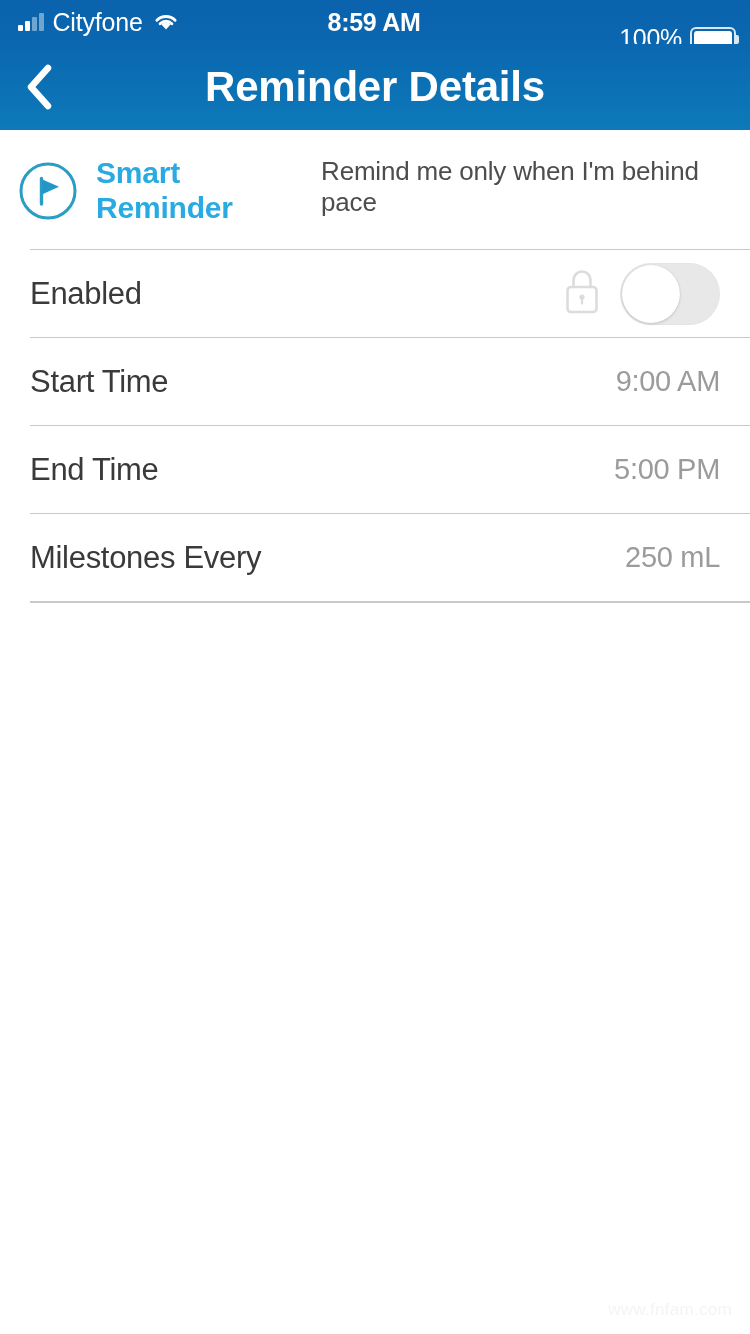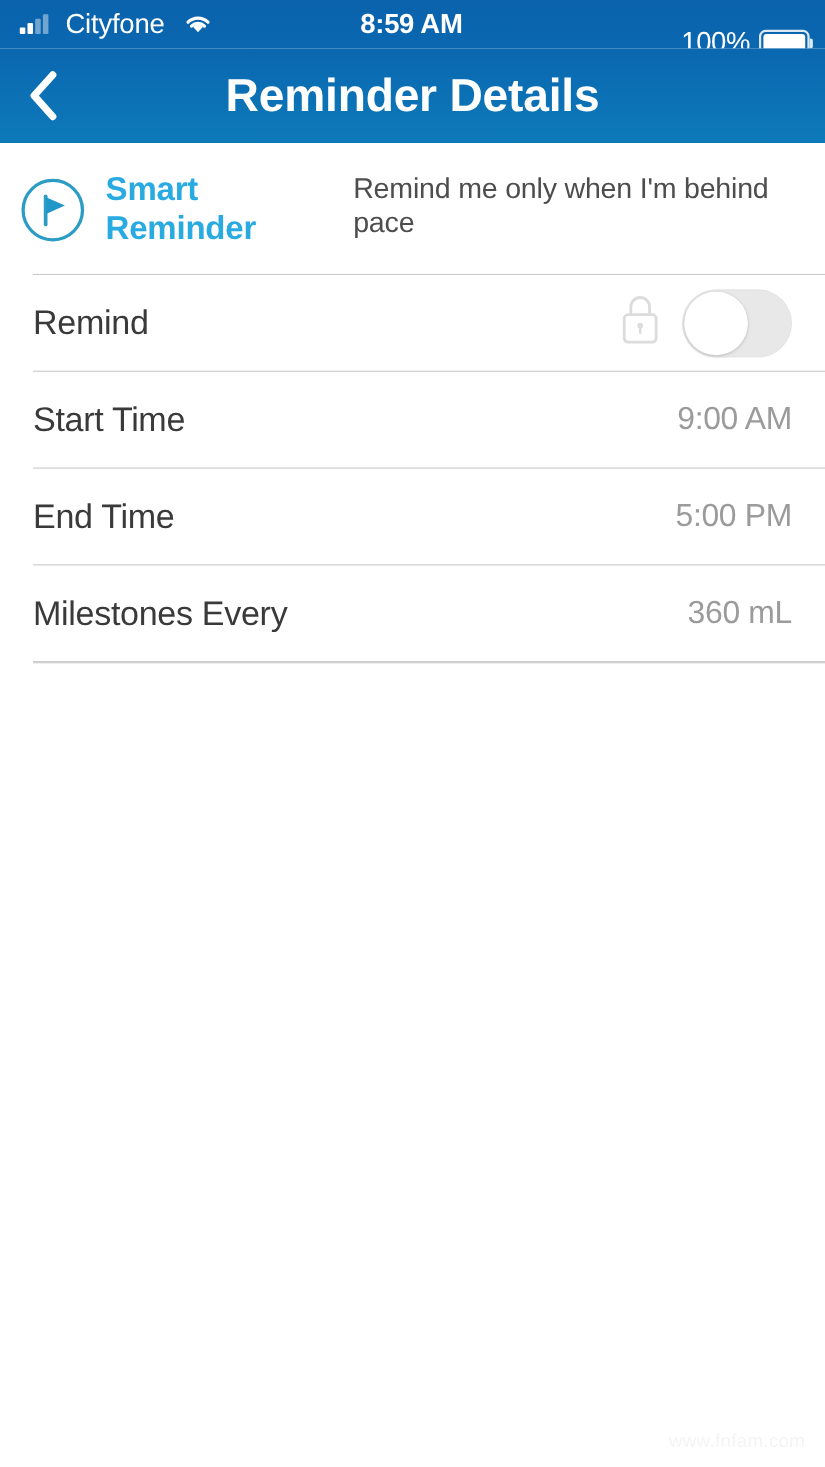--- a/index.html
+++ b/index.html
@@ -22,21 +22,21 @@
     background: linear-gradient(180deg, #0a63ac 0%, #0a67b0 100%);
     display: flex;
     align-items: center;
     padding: 0 18px;
     box-sizing: border-box;
     position: relative;
   }
   .sb-left {
     display: flex;
     align-items: center;
-    gap: 16px;
+    gap: 9px;
     position: absolute;
     left: 18px;
     top: 0;
     height: 44px;
   }
   .signal-bars {
     display: flex;
     align-items: flex-end;
     gap: 2.5px;
     height: 18px;
@@ -295,21 +295,21 @@
     </div>
     <div class="smart-text">
       <div class="smart-title">Smart Reminder</div>
       <div class="smart-sub">Remind me only when I'm behind pace</div>
     </div>
   </div>
 
   <div class="sep"></div>
 
   <div class="row">
-    <span class="row-label">Remind</span>
+    <span class="row-label">Enabled</span>
     <span class="row-right">
       <span class="lock-icon">
         <svg width="44" height="52" viewBox="0 0 44 52">
           <rect x="7.5" y="21" width="29" height="25" rx="3.5" fill="none" stroke="#dcdcdc" stroke-width="2.6"></rect>
           <path d="M13.5 21 L13.5 14 a8.5 8.5 0 0 1 17 0 L30.5 21" fill="none" stroke="#dcdcdc" stroke-width="2.6" stroke-linecap="round"></path>
           <circle cx="22" cy="31" r="2.6" fill="#dcdcdc"></circle>
           <path d="M22 32.5 L22 37.5" stroke="#dcdcdc" stroke-width="2.3" stroke-linecap="round"></path>
         </svg>
       </span>
       <span class="toggle">
@@ -329,21 +329,21 @@
 
   <div class="row">
     <span class="row-label">End Time</span>
     <span class="row-value">5:00 PM</span>
   </div>
 
   <div class="sep"></div>
 
   <div class="row">
     <span class="row-label">Milestones Every</span>
-    <span class="row-value">360 mL</span>
+    <span class="row-value">250 mL</span>
   </div>
 
   <div class="sep"></div>
 
 
   <div class="sep"></div>
 
 </div>
 
 <div class="watermark">www.fnfam.com</div>

